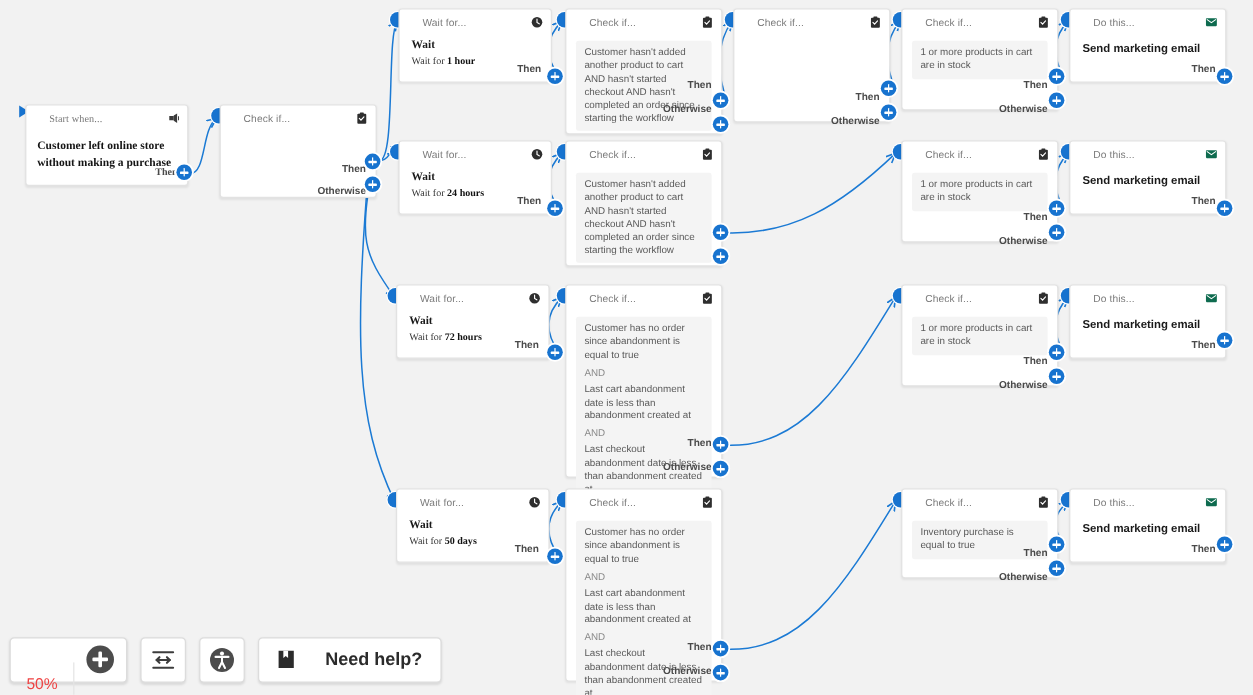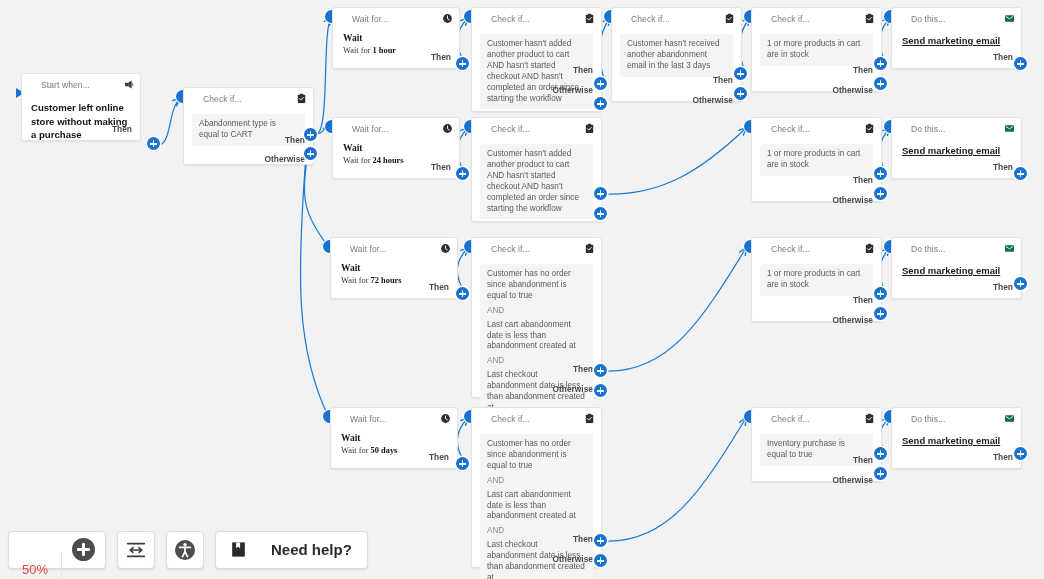--- a/index.html
+++ b/index.html
@@ -36,21 +36,21 @@
     background:#f4f4f4;border-radius:2px;
     padding:5px 7px;
     font-size:8.2px;line-height:1.33;color:#5a5a5a;
   }
   .cond .androw{color:#8a8a8a;padding:4px 0 3px 0;}
   .cond .seg{padding:0;}
   .wait-body{padding:3px 8px 0 10px;font-family:Liberation Serif, serif;}
   .wait-title{font-weight:bold;font-size:9.5px;color:#1a1a1a;line-height:1.35;}
   .wait-sub{font-size:8.4px;color:#333;line-height:1.4;}
   .wait-sub b{color:#111;}
-  .act-title{font-weight:bold;font-size:9.5px;color:#1a1a1a;padding:6px 10px 0 10px;text-decoration:underline;}
+  .act-title{font-weight:bold;font-size:9.5px;color:#1a1a1a;padding:6px 10px 0 10px;}
   .start-body{padding:6px 9px 0 9px;}
   .start-title{font-weight:bold;font-size:9.6px;color:#141414;line-height:1.42;}
 
   .port-row{
     position:absolute;right:8px;display:flex;align-items:center;gap:5px;
     justify-content:flex-end;
   }
   .port-lbl{font-size:8.4px;color:#4a4a4a;font-weight:bold;}
 
   
@@ -137,21 +137,21 @@
       <path d="M604,371 C668,374 702,320 746,248" marker-end="url(#ah)"></path>
       <path d="M886,294 C878,278 876,262 890,248" marker-end="url(#ah)"></path>
 
       <path d="M466,464 C456,450 452,434 468,418" marker-end="url(#ah)"></path>
       <path d="M604,541 C668,544 702,490 746,418" marker-end="url(#ah)"></path>
       <path d="M886,454 C878,440 876,430 890,418" marker-end="url(#ah)"></path>
     </g>
   </svg>
 
   <div class="startmark" style="left:16px;top:88px;"></div>
-  <div class="card" style="left:21px;top:73px;width:120px;height:68px;">
+  <div class="card" style="left:21px;top:87px;width:136px;height:68px;font-family:Liberation Serif, serif;">
     <div class="card-head">
       <span class="ttl">Start when...</span>
       <svg class="head-icon" viewBox="0 0 16 16">
         <path d="M12.5 2.2v11.6l-4.1-2.6V4.8z" fill="#3b3b3b"></path>
         <path d="M3 5.4h5.4v5.2H3z" fill="#3b3b3b"></path>
         <path d="M13.6 5.6h1.2v4.8h-1.2z" fill="#3b3b3b"></path>
       </svg>
     </div>
     <div class="start-body">
       <div class="start-title">Customer left online store without making a purchase</div>
@@ -165,23 +165,20 @@
   <div class="indot" style="left:176px;top:90px;"></div>
   <div class="card" style="left:183px;top:87px;width:131px;height:78px;">
     <div class="card-head">
       <span class="ttl">Check if...</span>
       <svg class="head-icon" viewBox="0 0 16 16">
         <rect x="2.6" y="2.6" width="10.8" height="12" rx="1.2" fill="#2e2e2e"></rect>
         <rect x="5.6" y="1" width="4.8" height="2.6" rx=".8" fill="#2e2e2e"></rect>
         <path d="M5 8.3l2 2 3.6-3.9" stroke="#fff" stroke-width="1.4" fill="none" stroke-linecap="round"></path>
       </svg>
     </div>
-    <div class="body-pad">
-      <div class="cond">Abandonment type is equal to CART</div>
-    </div>
     <div class="port-row" style="top:47px;">
       <span class="port-lbl">Then</span>
     </div>
     <div class="port-row" style="top:66px;">
       <span class="port-lbl">Otherwise</span>
     </div>
   </div>
   <div class="plus" style="left:304px;top:128px;"></div>
   <div class="plus" style="left:304px;top:147px;"></div>
 
@@ -229,23 +226,20 @@
 
   <div class="indot" style="left:604px;top:10px;"></div>
   <div class="card" style="left:611px;top:7px;width:131px;height:95px;">
     <div class="card-head">
       <span class="ttl">Check if...</span>
       <svg class="head-icon" viewBox="0 0 16 16">
         <rect x="2.6" y="2.6" width="10.8" height="12" rx="1.2" fill="#2e2e2e"></rect>
         <rect x="5.6" y="1" width="4.8" height="2.6" rx=".8" fill="#2e2e2e"></rect>
         <path d="M5 8.3l2 2 3.6-3.9" stroke="#fff" stroke-width="1.4" fill="none" stroke-linecap="round"></path>
       </svg>
-    </div>
-    <div class="body-pad">
-      <div class="cond">Customer hasn't received another abandonment email in the last 3 days</div>
     </div>
     <div class="port-row" style="top:67px;">
       <span class="port-lbl">Then</span>
     </div>
     <div class="port-row" style="top:87px;">
       <span class="port-lbl">Otherwise</span>
     </div>
   </div>
   <div class="plus" style="left:734px;top:67px;"></div>
   <div class="plus" style="left:734px;top:87px;"></div>

